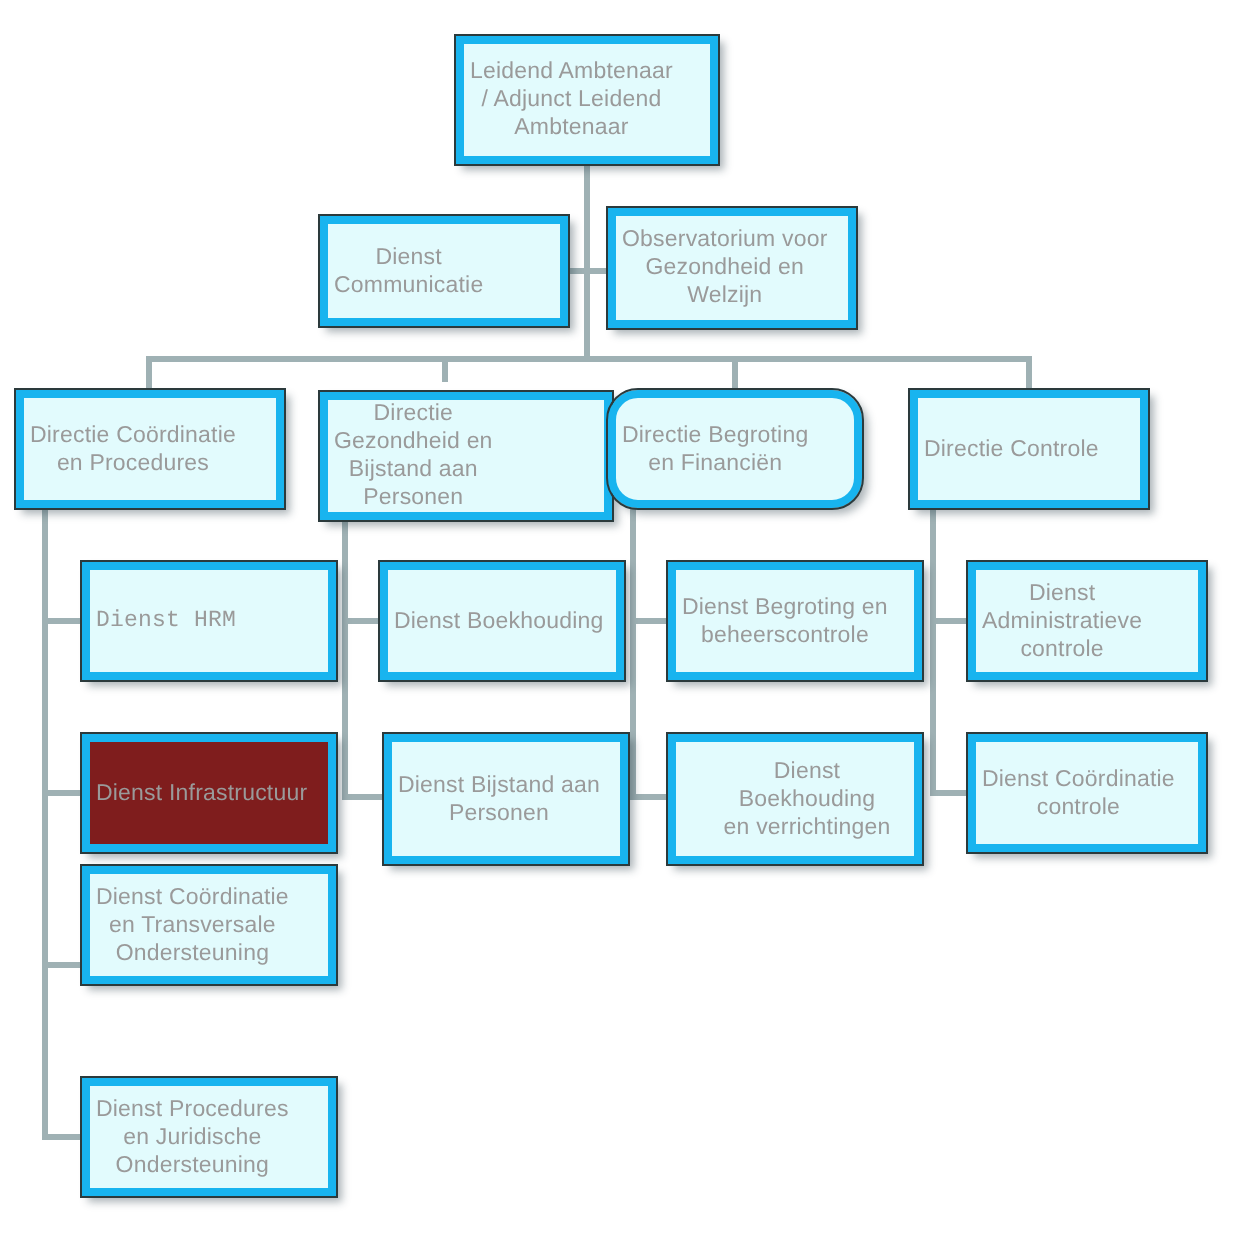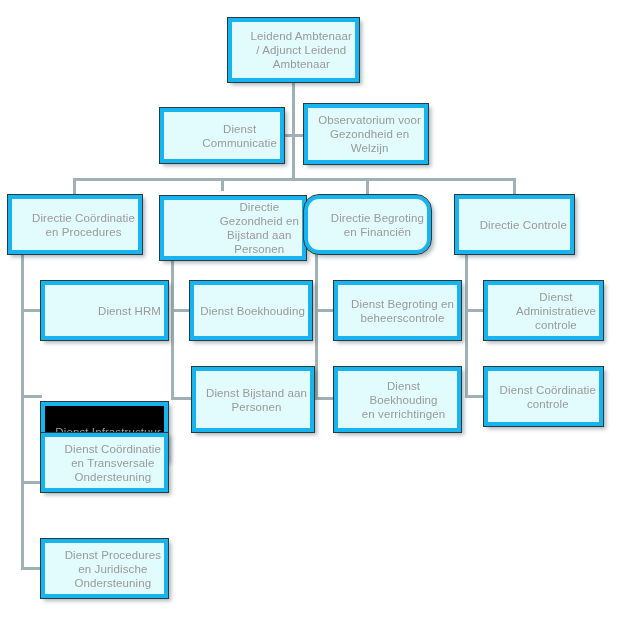--- a/index.html
+++ b/index.html
@@ -28,21 +28,21 @@
     position: absolute;
     z-index: 3;
     box-sizing: border-box;
     background: #e2fbfd;
     border: 4px solid #18b4ef;
     outline: 1px solid #2b3a3c;
     outline-offset: 0px;
     box-shadow: 3px 3px 4px rgba(40,60,70,0.38);
     display: flex;
     align-items: center;
-    justify-content: flex-end;
+    justify-content: flex-start;
     text-align: center;
   }
   .node > span {
     display: block;
     color: #9a9a9a;
     font-size: 11.5px;
     line-height: 14px;
     letter-spacing: 0.1px;
     padding: 0 3px;
     white-space: pre-line;
@@ -104,35 +104,35 @@
 Personen</span>
       </div>
       <div class="node" style="left: 304px; top: 195px; width: 127px; height: 59px; background: rgb(226, 251, 253); border-color: rgb(24, 180, 239); outline-color: rgb(43, 58, 60); border-radius: 15px;">
         <span style="color: rgb(154, 154, 154);">Directie Begroting
 en Financiën</span>
       </div>
       <div class="node" style="left: 455px; top: 195px; width: 119px; height: 59px; background: rgb(226, 251, 253); border-color: rgb(24, 180, 239); outline-color: rgb(43, 58, 60);">
         <span style="color: rgb(154, 154, 154);">Directie Controle</span>
       </div>
       <div class="node" style="left: 41px; top: 281px; width: 127px; height: 59px; background: rgb(226, 251, 253); border-color: rgb(24, 180, 239); outline-color: rgb(43, 58, 60);">
-        <span style="color: rgb(154, 154, 154);">Dienst HRM</span>
+        <span style="color: rgb(154, 154, 154); font-family: Liberation Mono, monospace;">Dienst HRM</span>
       </div>
       <div class="node" style="left: 190px; top: 281px; width: 122px; height: 59px; background: rgb(226, 251, 253); border-color: rgb(24, 180, 239); outline-color: rgb(43, 58, 60);">
         <span style="color: rgb(154, 154, 154);">Dienst Boekhouding</span>
       </div>
       <div class="node" style="left: 334px; top: 281px; width: 127px; height: 59px; background: rgb(226, 251, 253); border-color: rgb(24, 180, 239); outline-color: rgb(43, 58, 60);">
         <span style="color: rgb(154, 154, 154);">Dienst Begroting en
 beheerscontrole</span>
       </div>
       <div class="node" style="left: 484px; top: 281px; width: 119px; height: 59px; background: rgb(226, 251, 253); border-color: rgb(24, 180, 239); outline-color: rgb(43, 58, 60);">
         <span style="color: rgb(154, 154, 154);">Dienst
 Administratieve
 controle</span>
       </div>
-      <div class="node" style="left: 41px; top: 367px; width: 127px; height: 59px; background: #000000; border-color: rgb(24, 180, 239); outline-color: rgb(43, 58, 60); margin-top: 35px;">
+      <div class="node" style="left: 41px; top: 367px; width: 127px; height: 59px; background: #7f1d1d; border-color: rgb(24, 180, 239); outline-color: rgb(43, 58, 60);">
         <span style="color: rgb(154, 154, 154);">Dienst Infrastructuur</span>
       </div>
       <div class="node" style="left: 192px; top: 367px; width: 122px; height: 65px; background: rgb(226, 251, 253); border-color: rgb(24, 180, 239); outline-color: rgb(43, 58, 60);">
         <span style="color: rgb(154, 154, 154);">Dienst Bijstand aan
 Personen</span>
       </div>
       <div class="node" style="left: 334px; top: 367px; width: 127px; height: 65px; background: rgb(226, 251, 253); border-color: rgb(24, 180, 239); outline-color: rgb(43, 58, 60);">
         <span style="color: rgb(154, 154, 154); margin-left: 12px;">Dienst Boekhouding
 en verrichtingen</span>
       </div>

